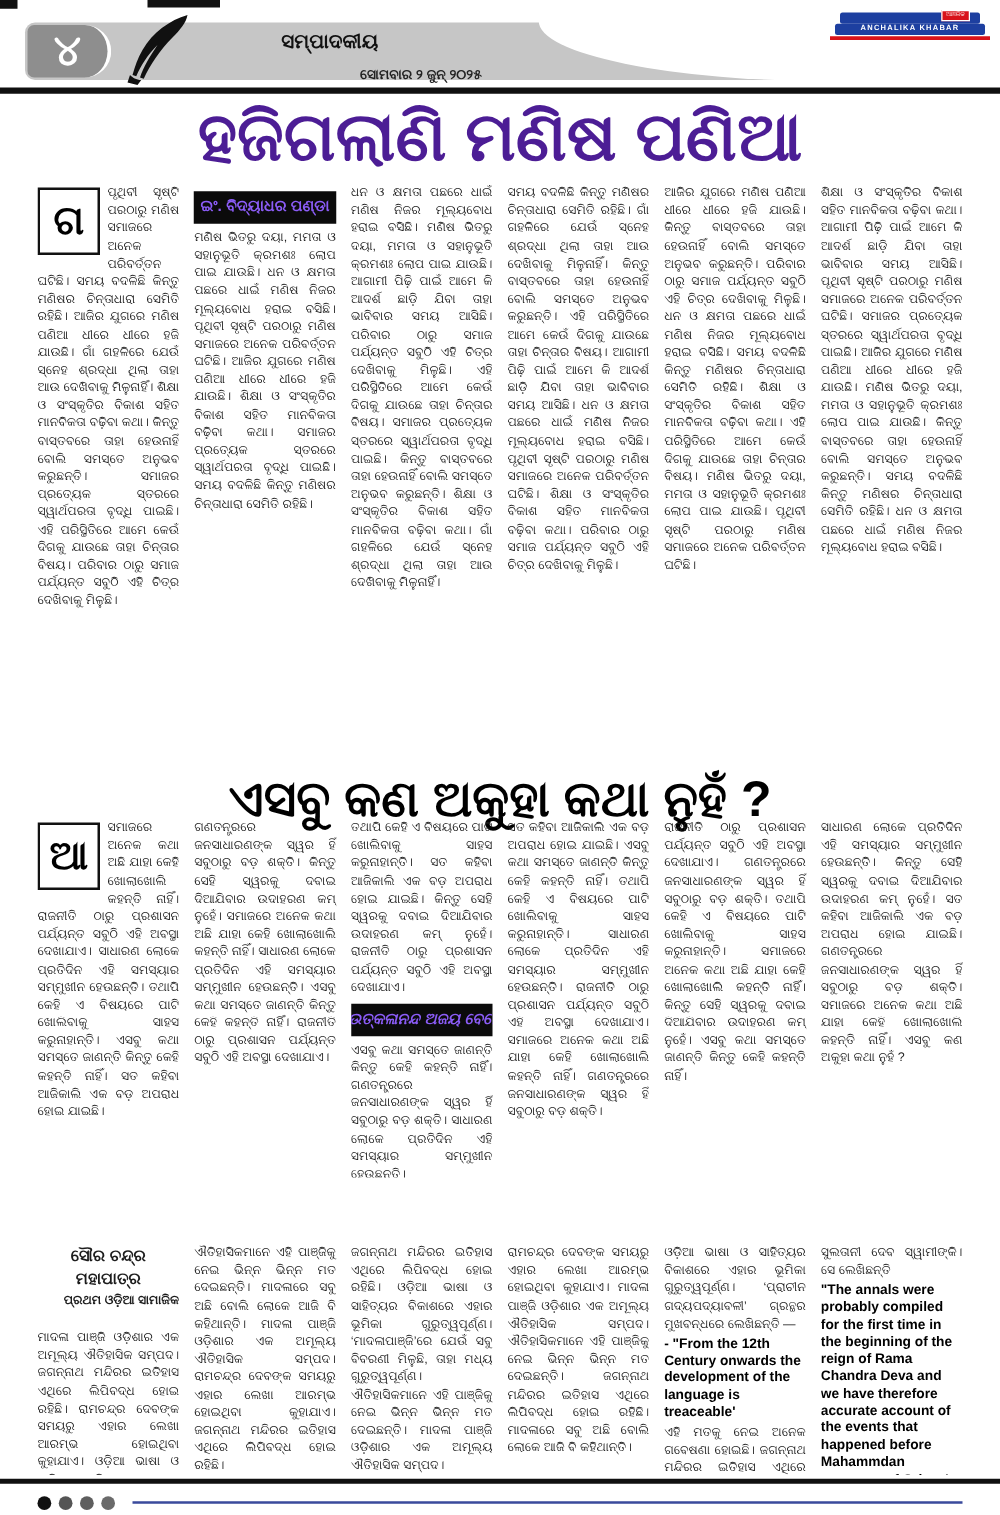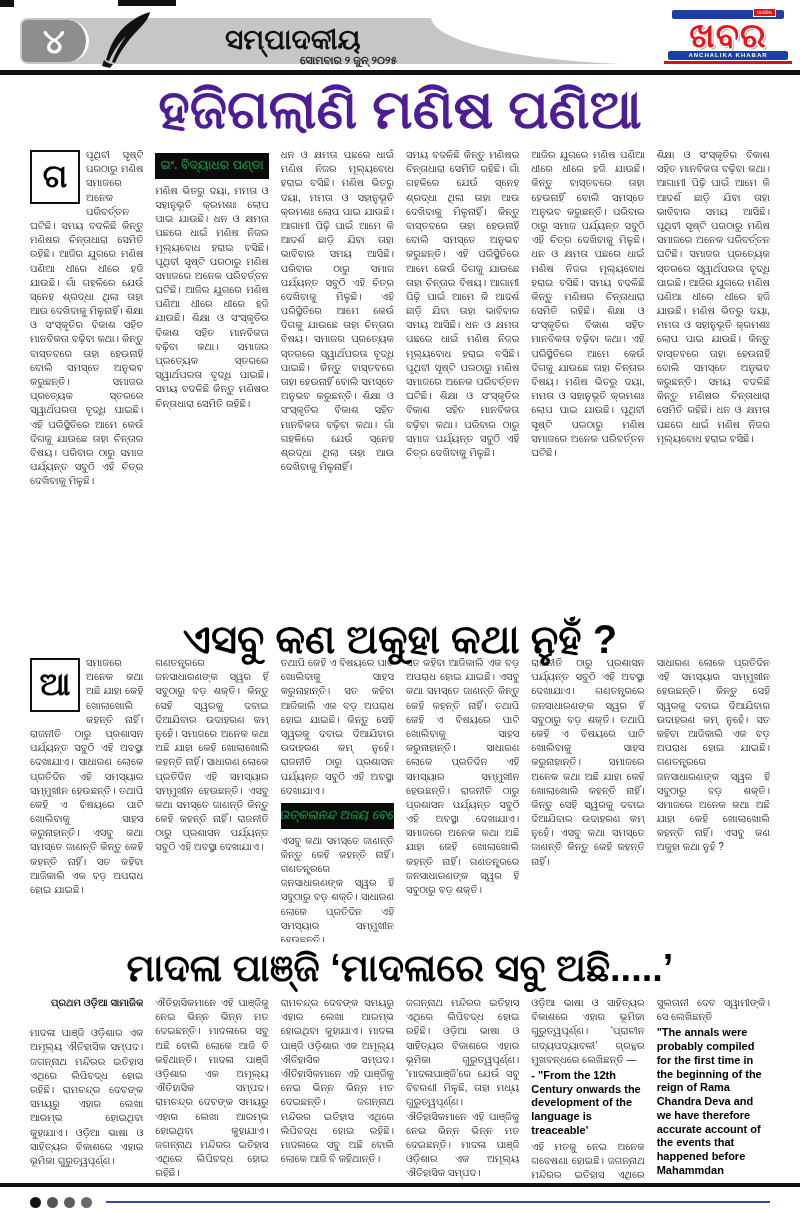--- a/index.html
+++ b/index.html
@@ -11,23 +11,23 @@
   .masthead{position:absolute;left:0;top:8px;width:800px;height:62px;}
   .band{position:absolute;left:20px;top:10px;width:645px;height:46px;background:#c6c6c6;
         border-radius:8px 0 0 8px;}
   .band::after{content:"";position:absolute;right:-1px;top:-1px;width:235px;height:48px;
         background:#fff;border-radius:0 0 0 115%;}
   .pagenum-box{position:absolute;left:22px;top:12px;width:64px;height:42px;background:#8e8e8e;
         border-radius:6px 24px 24px 6px;display:flex;align-items:center;justify-content:center;
         z-index:3;border-right:3px solid #fff;}
   .pagenum{color:#fff;font-size:34px;font-weight:bold;line-height:1;}
   .quill{position:absolute;left:96px;top:2px;z-index:3;}
-  .section-title{position:absolute;left:225px;top:16px;z-index:3;font-size:28px;font-weight:bold;
+  .section-title{position:absolute;left:225px;top:16px;z-index:3;font-size:16px;font-weight:bold;
         color:#111;white-space:nowrap;}
-  .date-line{position:absolute;left:300px;top:46px;z-index:3;font-size:11px;font-weight:bold;color:#222;}
+  .date-line{position:absolute;left:288px;top:46px;z-index:3;font-size:11px;font-weight:bold;color:#222;}
 
   .logo{position:absolute;right:6px;top:2px;width:132px;height:60px;z-index:3;text-align:center;}
   .logo-bar-top{position:relative;margin:0 10px;height:9px;background:#1d3fa0;border-radius:2px;}
   .logo-tag{position:absolute;right:8px;top:-2px;background:#d8121a;color:#fff;font-size:5px;
         line-height:1.4;padding:0 3px;border:1px solid #fff;}
   .logo-name{font-size:34px;line-height:0.95;font-weight:bold;color:#e8151c;
         text-shadow:-1px -1px 0 #fff,1px -1px 0 #fff,-1px 1px 0 #fff,1px 1px 0 #fff,2px 2px 0 #b3b3b3;
         letter-spacing:1px;white-space:nowrap;}
   .logo-bar-bot{position:relative;margin:0 6px;height:9px;background:#1d3fa0;border-radius:2px;
         color:#fff;font-size:6px;line-height:9px;font-weight:bold;letter-spacing:1px;}
@@ -48,21 +48,21 @@
 
   
   .cols{position:absolute;left:30px;width:740px;display:flex;gap:12px;overflow:hidden;}
   .cols-1{top:148px;height:446px;}
   .cols-2{top:656px;height:286px;}
   .cols-3{top:996px;height:184px;}
   .col{flex:1 1 0;min-width:0;font-size:10px;line-height:1.42;text-align:justify;
         color:#1c1c1c;overflow:hidden;word-break:break-word;}
   .dropcap-box{float:left;width:46px;height:50px;border:2px solid #111;margin:2px 6px 2px 0;
         display:flex;align-items:center;justify-content:center;font-size:32px;font-weight:bold;color:#000;}
-  .byline-box{display:block;background:#0b0b0b;color:#15803d;text-align:center;font-size:12.5px;
+  .byline-box{display:block;background:#0b0b0b;color:#8b5cf6;text-align:center;font-size:12.5px;
         font-weight:bold;padding:4px 2px;margin:5px -4px;white-space:nowrap;overflow:hidden;}
   .byline-box.italic{font-style:italic;}
   .byline-top{font-size:13px;font-weight:bold;text-align:center;display:block;margin-bottom:1px;}
   .byline-sub{font-size:10px;font-weight:bold;text-align:right;display:block;margin-bottom:16px;}
   .quote-en{display:block;font-weight:bold;font-size:11px;line-height:1.25;text-align:left;
         margin:2px 0;color:#000;}
 
   
   .bottom-rule{position:absolute;left:0;top:1183px;width:800px;height:4px;background:#101010;}
   .footer{position:absolute;left:30px;top:1195px;width:740px;height:14px;display:flex;align-items:center;}
@@ -95,21 +95,20 @@
       </svg>
     </span>
 
     <span class="section-title">ସମ୍ପାଦକୀୟ</span>
     <span class="date-line">ସୋମବାର ୨ ଜୁନ୍ ୨୦୨୫</span>
 
     <div class="logo">
       <div class="logo-bar-top">
         <span class="logo-tag">ଆଞ୍ଚଳିକ</span>
       </div>
-      <div class="logo-name">ଖବର</div>
       <div class="logo-bar-bot">ANCHALIKA KHABAR</div>
       <div class="logo-underline"></div>
     </div>
   </div>
 
   <div class="top-rule"></div>
 
   <div class="headline-1">ହଜିଗଲାଣି ମଣିଷ ପଣିଆ</div>
 
   <div class="cols cols-1">
@@ -154,35 +153,35 @@
       <span>ସତ କହିବା ଆଜିକାଲି ଏକ ବଡ଼ ଅପରାଧ ହୋଇ ଯାଇଛି। ଏସବୁ କଥା ସମସ୍ତେ ଜାଣନ୍ତି କିନ୍ତୁ କେହି କହନ୍ତି ନାହିଁ। ତଥାପି କେହି ଏ ବିଷୟରେ ପାଟି ଖୋଲିବାକୁ ସାହସ କରୁନାହାନ୍ତି। ସାଧାରଣ ଲୋକେ ପ୍ରତିଦିନ ଏହି ସମସ୍ୟାର ସମ୍ମୁଖୀନ ହେଉଛନ୍ତି। ରାଜନୀତି ଠାରୁ ପ୍ରଶାସନ ପର୍ଯ୍ୟନ୍ତ ସବୁଠି ଏହି ଅବସ୍ଥା ଦେଖାଯାଏ। ସମାଜରେ ଅନେକ କଥା ଅଛି ଯାହା କେହି ଖୋଲାଖୋଲି କହନ୍ତି ନାହିଁ। ଗଣତନ୍ତ୍ରରେ ଜନସାଧାରଣଙ୍କ ସ୍ୱର ହିଁ ସବୁଠାରୁ ବଡ଼ ଶକ୍ତି।</span>
     </div>
     <div class="col">
       <span>ରାଜନୀତି ଠାରୁ ପ୍ରଶାସନ ପର୍ଯ୍ୟନ୍ତ ସବୁଠି ଏହି ଅବସ୍ଥା ଦେଖାଯାଏ। ଗଣତନ୍ତ୍ରରେ ଜନସାଧାରଣଙ୍କ ସ୍ୱର ହିଁ ସବୁଠାରୁ ବଡ଼ ଶକ୍ତି। ତଥାପି କେହି ଏ ବିଷୟରେ ପାଟି ଖୋଲିବାକୁ ସାହସ କରୁନାହାନ୍ତି। ସମାଜରେ ଅନେକ କଥା ଅଛି ଯାହା କେହି ଖୋଲାଖୋଲି କହନ୍ତି ନାହିଁ। କିନ୍ତୁ ସେହି ସ୍ୱରକୁ ଦବାଇ ଦିଆଯିବାର ଉଦାହରଣ କମ୍ ନୁହେଁ। ଏସବୁ କଥା ସମସ୍ତେ ଜାଣନ୍ତି କିନ୍ତୁ କେହି କହନ୍ତି ନାହିଁ।</span>
     </div>
     <div class="col">
       <span>ସାଧାରଣ ଲୋକେ ପ୍ରତିଦିନ ଏହି ସମସ୍ୟାର ସମ୍ମୁଖୀନ ହେଉଛନ୍ତି। କିନ୍ତୁ ସେହି ସ୍ୱରକୁ ଦବାଇ ଦିଆଯିବାର ଉଦାହରଣ କମ୍ ନୁହେଁ। ସତ କହିବା ଆଜିକାଲି ଏକ ବଡ଼ ଅପରାଧ ହୋଇ ଯାଇଛି। ଗଣତନ୍ତ୍ରରେ ଜନସାଧାରଣଙ୍କ ସ୍ୱର ହିଁ ସବୁଠାରୁ ବଡ଼ ଶକ୍ତି। ସମାଜରେ ଅନେକ କଥା ଅଛି ଯାହା କେହି ଖୋଲାଖୋଲି କହନ୍ତି ନାହିଁ। ଏସବୁ କଣ ଅକୁହା କଥା ନୁହଁ ?</span>
     </div>
   </div>
 
-  <div class="headline-3">ମାଦଳା ପାଞ୍ଜି ‘ମାଦଳାରେ ସବୁ ଅଛି.....’</div>
 
   <div class="cols cols-3">
     <div class="col">
+      <span class="byline-top">ସୌର ଚନ୍ଦ୍ର ମହାପାତ୍ର</span>
       <span class="byline-sub">ପ୍ରଥମ ଓଡ଼ିଆ ସାମାଜିକ</span>
       <span>ମାଦଳା ପାଞ୍ଜି ଓଡ଼ିଶାର ଏକ ଅମୂଲ୍ୟ ଐତିହାସିକ ସମ୍ପଦ। ଜଗନ୍ନାଥ ମନ୍ଦିରର ଇତିହାସ ଏଥିରେ ଲିପିବଦ୍ଧ ହୋଇ ରହିଛି। ରାମଚନ୍ଦ୍ର ଦେବଙ୍କ ସମୟରୁ ଏହାର ଲେଖା ଆରମ୍ଭ ହୋଇଥିବା କୁହାଯାଏ। ଓଡ଼ିଆ ଭାଷା ଓ ସାହିତ୍ୟର ବିକାଶରେ ଏହାର ଭୂମିକା ଗୁରୁତ୍ୱପୂର୍ଣ୍ଣ।</span>
     </div>
     <div class="col">
       <span>ଐତିହାସିକମାନେ ଏହି ପାଞ୍ଜିକୁ ନେଇ ଭିନ୍ନ ଭିନ୍ନ ମତ ଦେଇଛନ୍ତି। ମାଦଳାରେ ସବୁ ଅଛି ବୋଲି ଲୋକେ ଆଜି ବି କହିଥାନ୍ତି। ମାଦଳା ପାଞ୍ଜି ଓଡ଼ିଶାର ଏକ ଅମୂଲ୍ୟ ଐତିହାସିକ ସମ୍ପଦ। ରାମଚନ୍ଦ୍ର ଦେବଙ୍କ ସମୟରୁ ଏହାର ଲେଖା ଆରମ୍ଭ ହୋଇଥିବା କୁହାଯାଏ। ଜଗନ୍ନାଥ ମନ୍ଦିରର ଇତିହାସ ଏଥିରେ ଲିପିବଦ୍ଧ ହୋଇ ରହିଛି।</span>
     </div>
     <div class="col">
+      <span>ଜଗନ୍ନାଥ ମନ୍ଦିରର ଇତିହାସ ଏଥିରେ ଲିପିବଦ୍ଧ ହୋଇ ରହିଛି। ଓଡ଼ିଆ ଭାଷା ଓ ସାହିତ୍ୟର ବିକାଶରେ ଏହାର ଭୂମିକା ଗୁରୁତ୍ୱପୂର୍ଣ୍ଣ। ‘ମାଦଳାପାଞ୍ଜି’ରେ ଯେଉଁ ସବୁ ବିବରଣୀ ମିଳୁଛି, ତାହା ମଧ୍ୟ ଗୁରୁତ୍ୱପୂର୍ଣ୍ଣ। ଐତିହାସିକମାନେ ଏହି ପାଞ୍ଜିକୁ ନେଇ ଭିନ୍ନ ଭିନ୍ନ ମତ ଦେଇଛନ୍ତି। ମାଦଳା ପାଞ୍ଜି ଓଡ଼ିଶାର ଏକ ଅମୂଲ୍ୟ ଐତିହାସିକ ସମ୍ପଦ।</span>
+    </div>
+    <div class="col">
       <span>ରାମଚନ୍ଦ୍ର ଦେବଙ୍କ ସମୟରୁ ଏହାର ଲେଖା ଆରମ୍ଭ ହୋଇଥିବା କୁହାଯାଏ। ମାଦଳା ପାଞ୍ଜି ଓଡ଼ିଶାର ଏକ ଅମୂଲ୍ୟ ଐତିହାସିକ ସମ୍ପଦ। ଐତିହାସିକମାନେ ଏହି ପାଞ୍ଜିକୁ ନେଇ ଭିନ୍ନ ଭିନ୍ନ ମତ ଦେଇଛନ୍ତି। ଜଗନ୍ନାଥ ମନ୍ଦିରର ଇତିହାସ ଏଥିରେ ଲିପିବଦ୍ଧ ହୋଇ ରହିଛି। ମାଦଳାରେ ସବୁ ଅଛି ବୋଲି ଲୋକେ ଆଜି ବି କହିଥାନ୍ତି।</span>
-    </div>
-    <div class="col">
-      <span>ଜଗନ୍ନାଥ ମନ୍ଦିରର ଇତିହାସ ଏଥିରେ ଲିପିବଦ୍ଧ ହୋଇ ରହିଛି। ଓଡ଼ିଆ ଭାଷା ଓ ସାହିତ୍ୟର ବିକାଶରେ ଏହାର ଭୂମିକା ଗୁରୁତ୍ୱପୂର୍ଣ୍ଣ। ‘ମାଦଳାପାଞ୍ଜି’ରେ ଯେଉଁ ସବୁ ବିବରଣୀ ମିଳୁଛି, ତାହା ମଧ୍ୟ ଗୁରୁତ୍ୱପୂର୍ଣ୍ଣ। ଐତିହାସିକମାନେ ଏହି ପାଞ୍ଜିକୁ ନେଇ ଭିନ୍ନ ଭିନ୍ନ ମତ ଦେଇଛନ୍ତି। ମାଦଳା ପାଞ୍ଜି ଓଡ଼ିଶାର ଏକ ଅମୂଲ୍ୟ ଐତିହାସିକ ସମ୍ପଦ।</span>
     </div>
     <div class="col">
       <span>ଓଡ଼ିଆ ଭାଷା ଓ ସାହିତ୍ୟର ବିକାଶରେ ଏହାର ଭୂମିକା ଗୁରୁତ୍ୱପୂର୍ଣ୍ଣ। ‘ପ୍ରାଚୀନ ଗଦ୍ୟପଦ୍ୟାବଳୀ’ ଗ୍ରନ୍ଥର ମୁଖବନ୍ଧରେ ଲେଖିଛନ୍ତି —</span>
       <span class="quote-en">- "From the 12th Century onwards the development of the language is treaceable'</span>
       <span>ଏହି ମତକୁ ନେଇ ଅନେକ ଗବେଷଣା ହୋଇଛି। ଜଗନ୍ନାଥ ମନ୍ଦିରର ଇତିହାସ ଏଥିରେ ଲିପିବଦ୍ଧ ହୋଇ ରହିଛି।</span>
     </div>
     <div class="col">
       <span>ସୁଲତାନୀ ଦେବ ସ୍ୱାମୀଙ୍କି। ସେ ଲେଖିଛନ୍ତି</span>
       <span class="quote-en">"The annals were probably compiled for the first time in the beginning of the reign of Rama Chandra Deva and we have therefore accurate account of the events that happened before Mahammdan conquest of Orissa'</span>
       

